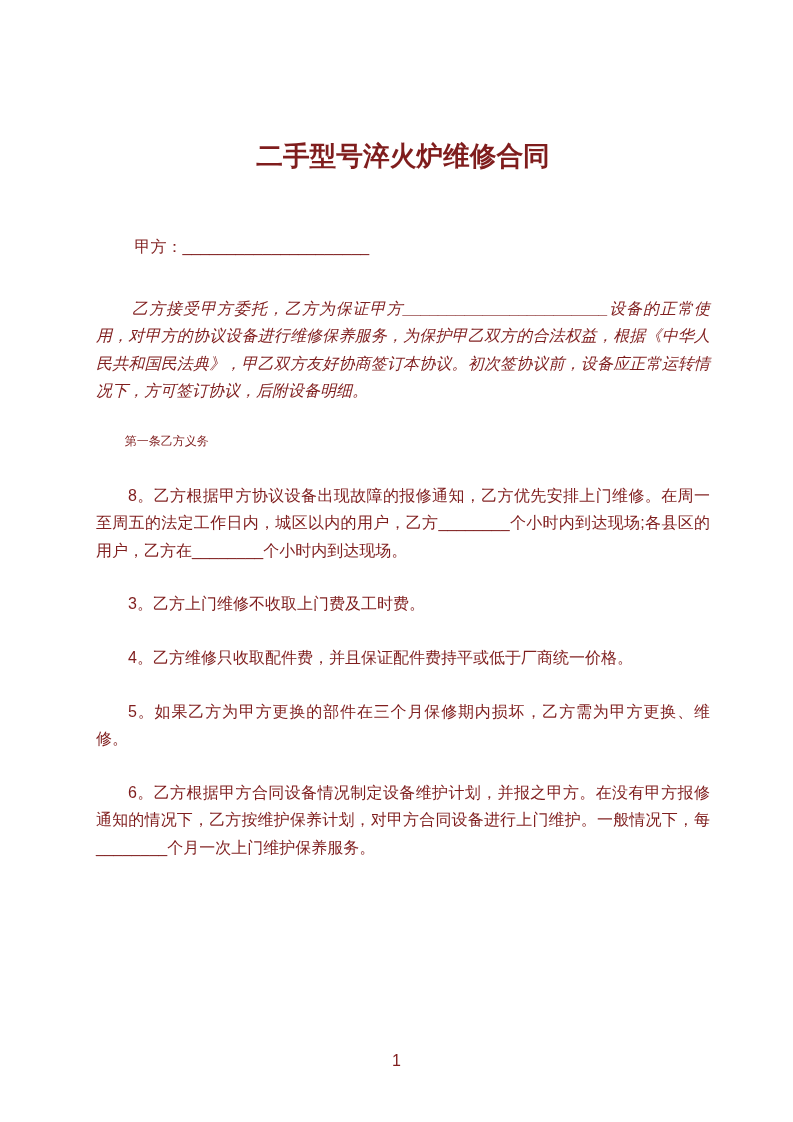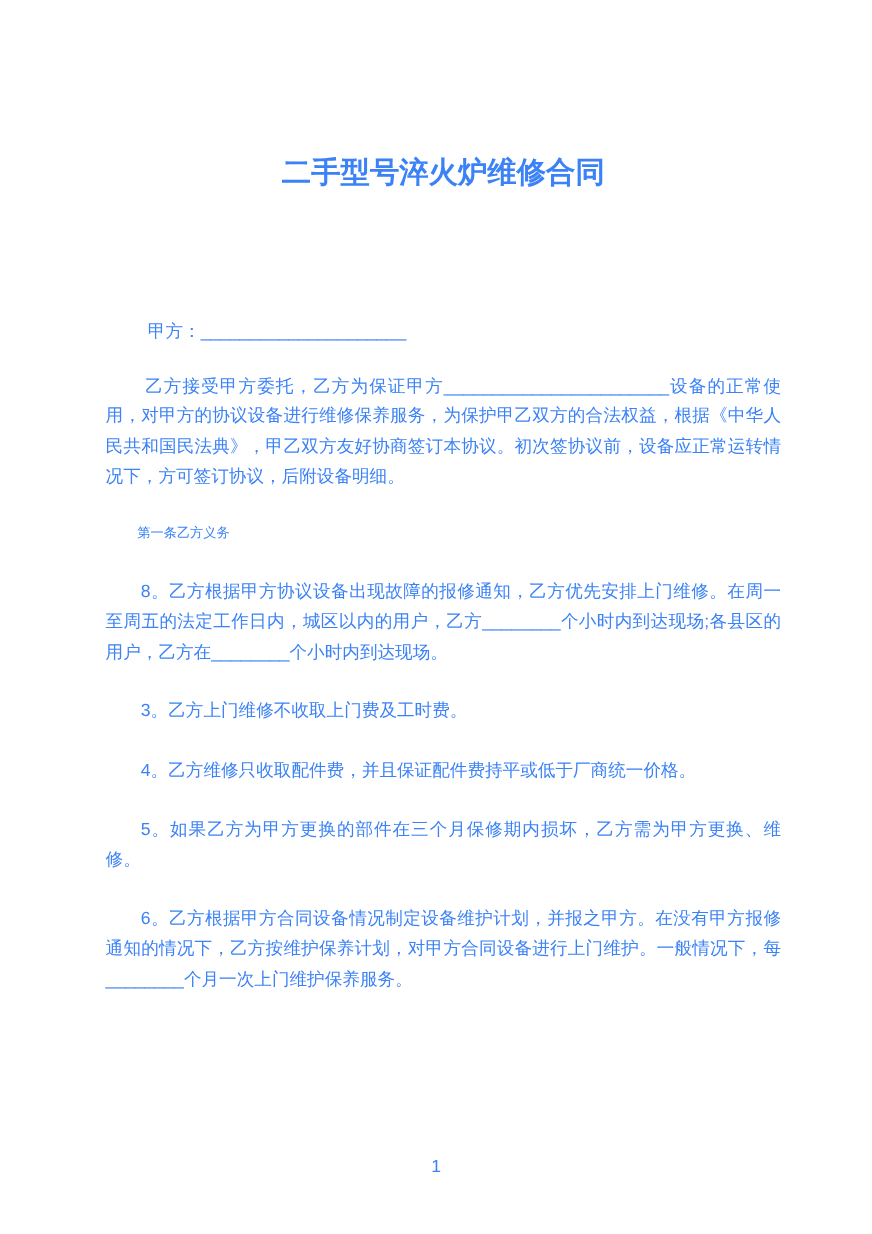--- a/index.html
+++ b/index.html
@@ -5,21 +5,21 @@
   html, body {
     margin: 0;
     padding: 0;
     background: #ffffff;
   }
   .page {
     position: relative;
     width: 793px;
     height: 1101px;
     background: #ffffff;
-    color: #3b82f6;
+    color: #7f1d1d;
     font-family: "Liberation Sans", "DejaVu Sans", sans-serif;
     font-size: 16px;
     line-height: 27.6px;
     box-sizing: border-box;
     padding: 0 83px 0 96px;
     overflow: hidden;
   }
   .doc-title {
     margin: 139px 0 0 0;
     font-size: 26.7px;
@@ -28,29 +28,30 @@
     text-align: center;
     letter-spacing: 0;
   }
   p {
     margin: 0;
     text-align: justify;
   }
   .party-line {
     text-indent: 2.4em;
   }
-  .party-a { margin-top: 114px; }
+  .party-a { margin-top: 59px; }
   .party-b { margin-top: 27px; }
   .blank-text {
     letter-spacing: 0;
     white-space: nowrap;
   }
   .intro-para {
-    margin-top: 22px;
+    margin-top: 34px;
     text-indent: 2.25em;
+    font-style: italic;
   }
   .section-heading {
     margin-top: 23px;
     text-indent: 2.4em;
     font-weight: normal;
     font-size: 12px;
   }
   .clause {
     text-indent: 2em;
   }

